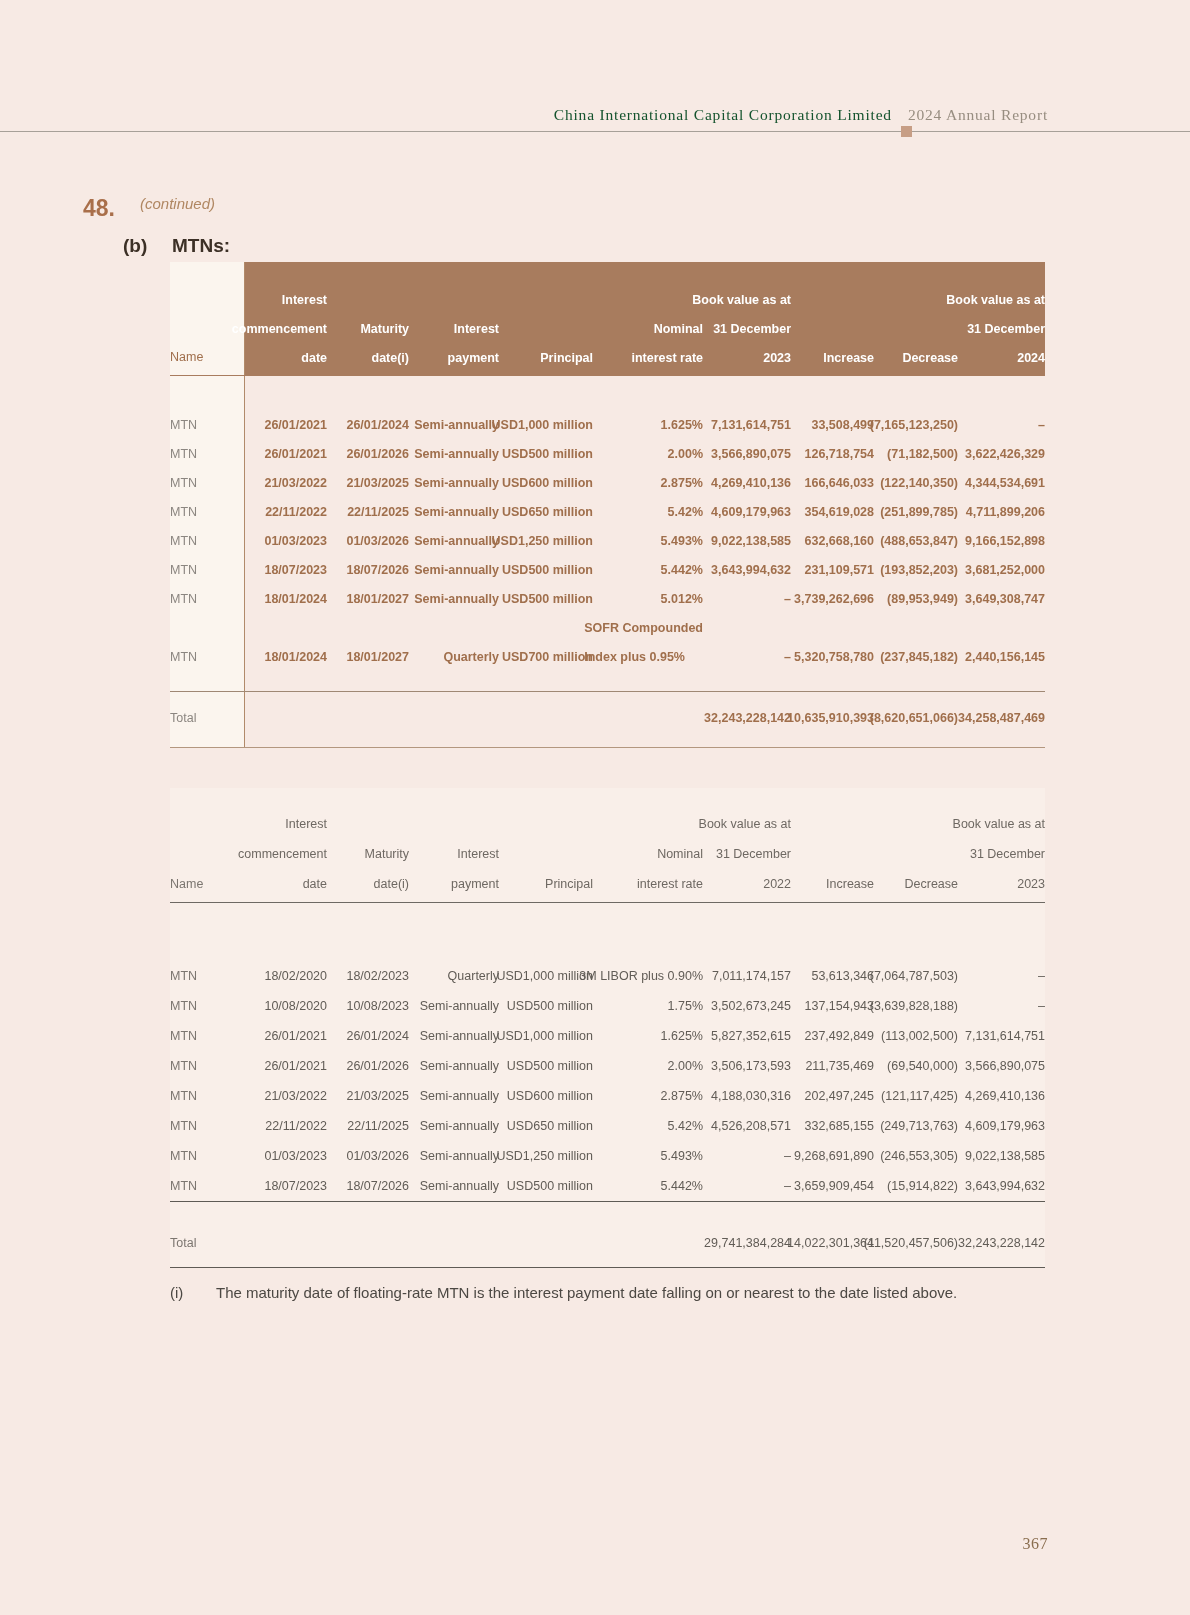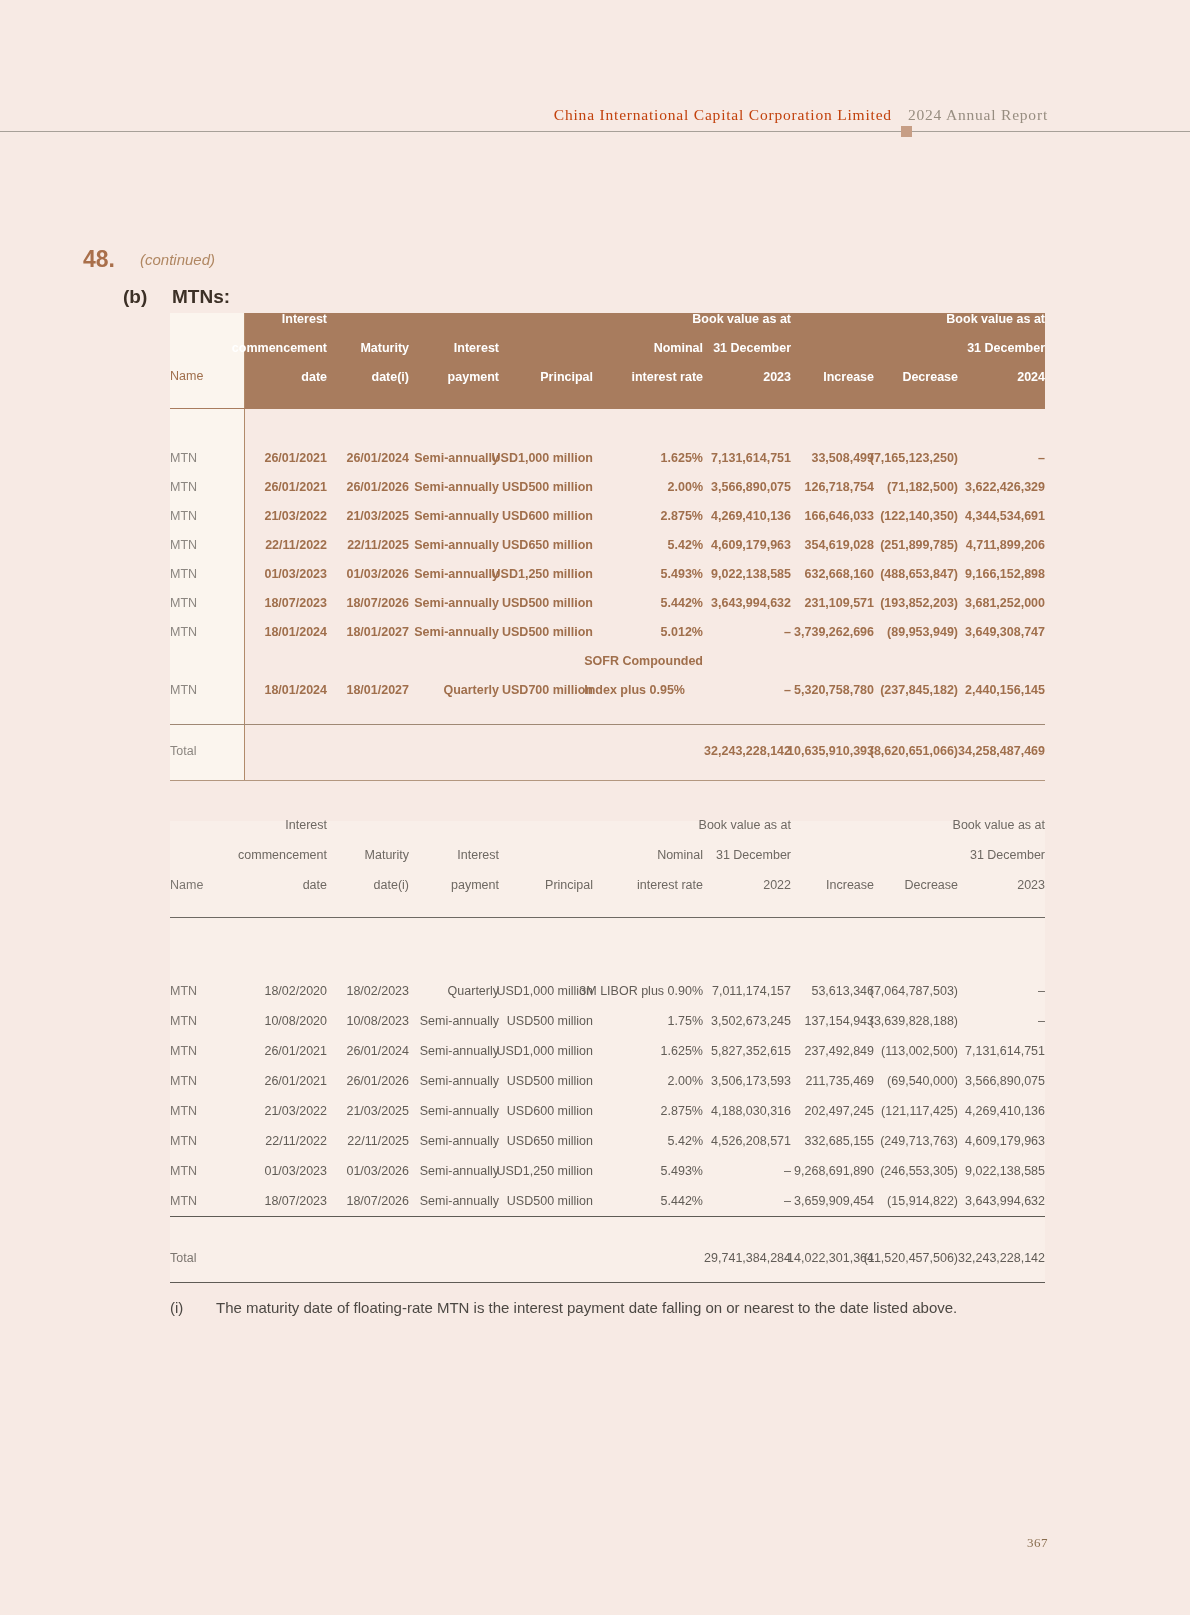--- a/index.html
+++ b/index.html
@@ -12,37 +12,37 @@
   }
   
   .report-header{padding-top:106px;}
   .header-text{
     text-align:right;
     margin-right:142px;
     font-family:"Liberation Serif",serif;
     font-size:15.5px;
     letter-spacing:0.8px;
   }
-  .company{color:#c2410c;}
+  .company{color:#14532d;}
   .annual{color:#978d80;margin-left:16px;}
   .header-rule{
     position:relative;
     margin-top:7px;
     border-top:1.5px solid #a7a098;
     height:0;
   }
   .rule-square{
     position:absolute;left:901px;top:-6px;
     width:11px;height:11px;background:#c79e85;
   }
   
   .sec-title{
-    margin:114px 0 0 83px;
+    margin:63px 0 0 83px;
     font-size:23px;font-weight:bold;color:#a96f4a;
-    display:flex;align-items:center;
+    display:flex;align-items:flex-start;
   }
   .sec-number{margin-right:15px;}
   .sec-cont{
     font-weight:normal;font-style:italic;
     font-size:15px;color:#b08762;margin-left:10px;
   }
   .subsec{
     margin:13px 0 0 123px;
     font-size:19px;font-weight:bold;color:#3c3026;
     display:flex;
@@ -51,21 +51,21 @@
   
   .tbl{width:875px;margin-left:170px;}
   .trow{
     display:grid;
     grid-template-columns:75px 82px 82px 90px 94px 110px 88px 83px 84px 87px;
   }
   .c{display:flex;justify-content:flex-end;align-items:flex-end;}
   .c.col0{justify-content:flex-start;}
   .c span{display:block;white-space:pre;line-height:29px;}
   
-  .hrow .c{flex-direction:column;justify-content:flex-end;align-items:flex-end;height:96px;padding-bottom:17px;box-sizing:border-box;}
+  .hrow .c{flex-direction:column;justify-content:flex-end;align-items:flex-end;height:114px;padding-bottom:3px;box-sizing:border-box;}
   .hrow .c.col0{align-items:flex-start;}
   .hrow .c span{line-height:29px;white-space:nowrap;}
   
   .t1{position:relative;margin-top:5px;border-bottom:1px solid #b3977f;}
   .t1 .namecol{
     position:absolute;left:0;top:0;bottom:0;width:75px;
     background:#fbf5ee;border-right:1px solid #b18a6a;box-sizing:border-box;
   }
   .t1 .hrow{position:relative;}
   .t1 .hrow .c{font-size:12.5px;font-weight:bold;}
@@ -89,21 +89,21 @@
   
   .footnote{
     margin:14px 0 0 170px;width:890px;
     font-size:15px;color:#4c4843;line-height:1.45;
     display:flex;
   }
   .fn-marker{width:46px;flex:none;}
   .page-number{
     position:absolute;top:1535px;right:142px;
     font-family:"Liberation Serif",serif;
-    font-size:13px;color:#8a6e4f;letter-spacing:0.5px;
+    font-size:16px;color:#8a6e4f;letter-spacing:0.5px;
   }
 </style>
 </head>
 <body>
 
 <div class="page">
 
   <header class="report-header">
     <div class="header-text">
       <span class="company">China International Capital Corporation Limited</span><span class="annual">2024 Annual Report</span>

